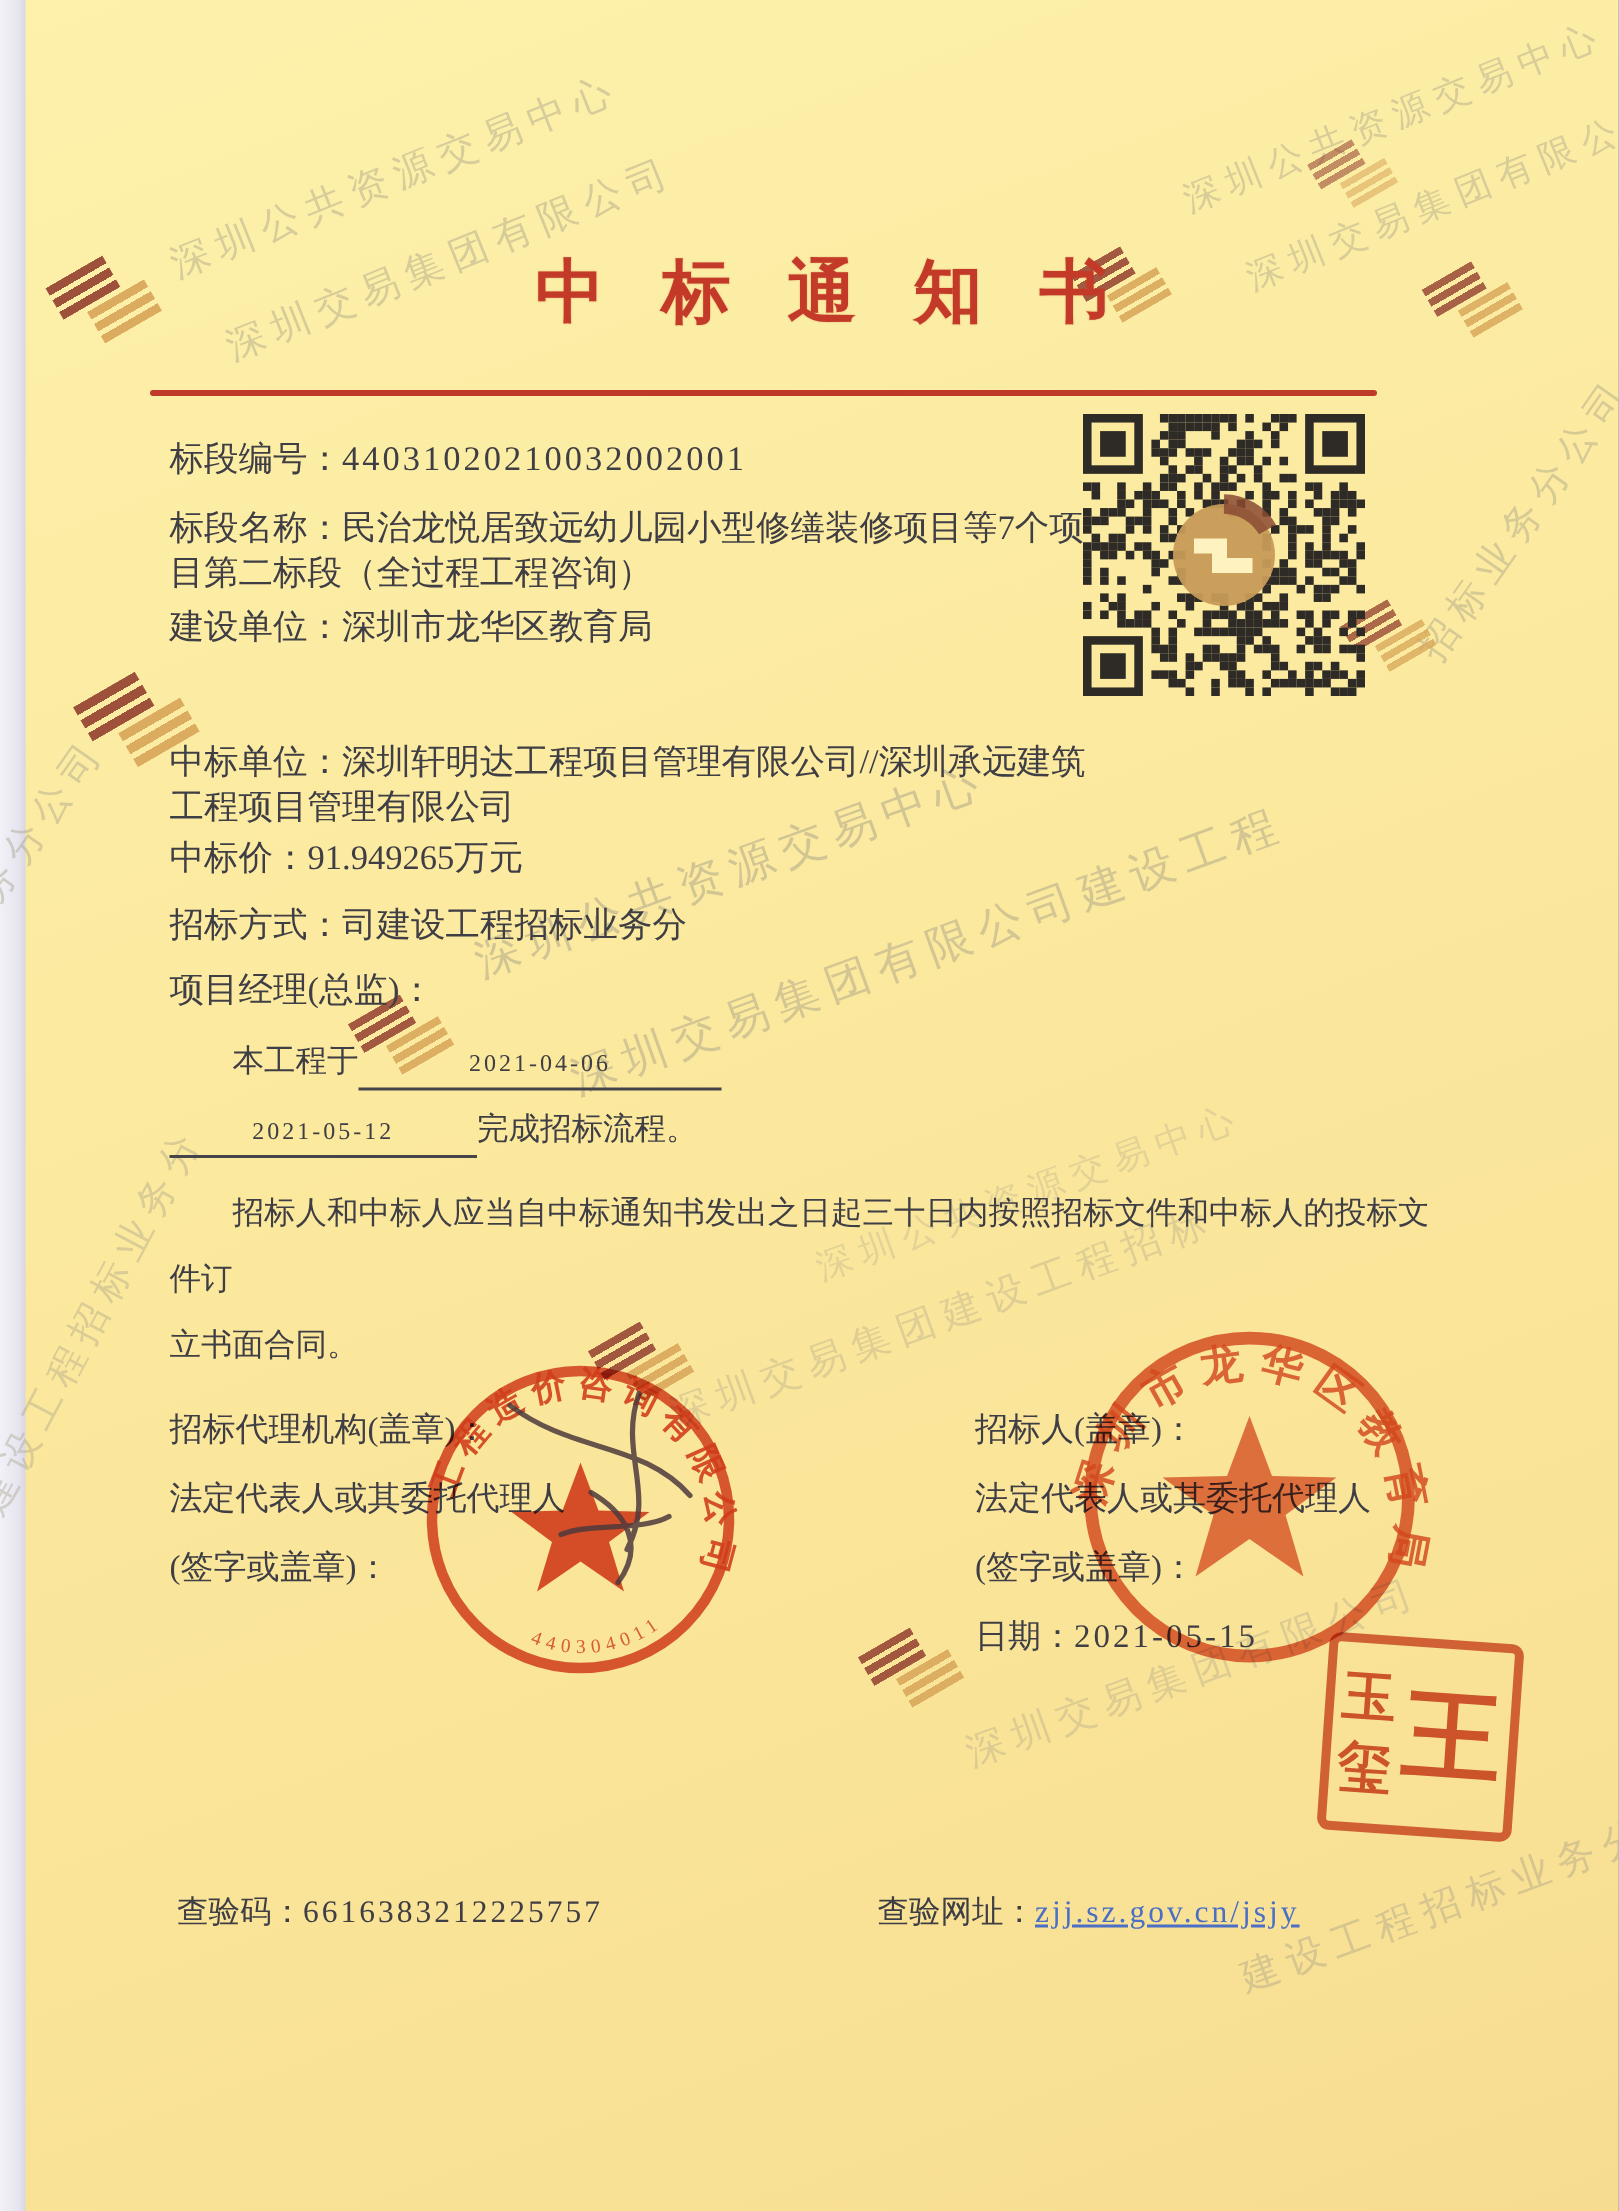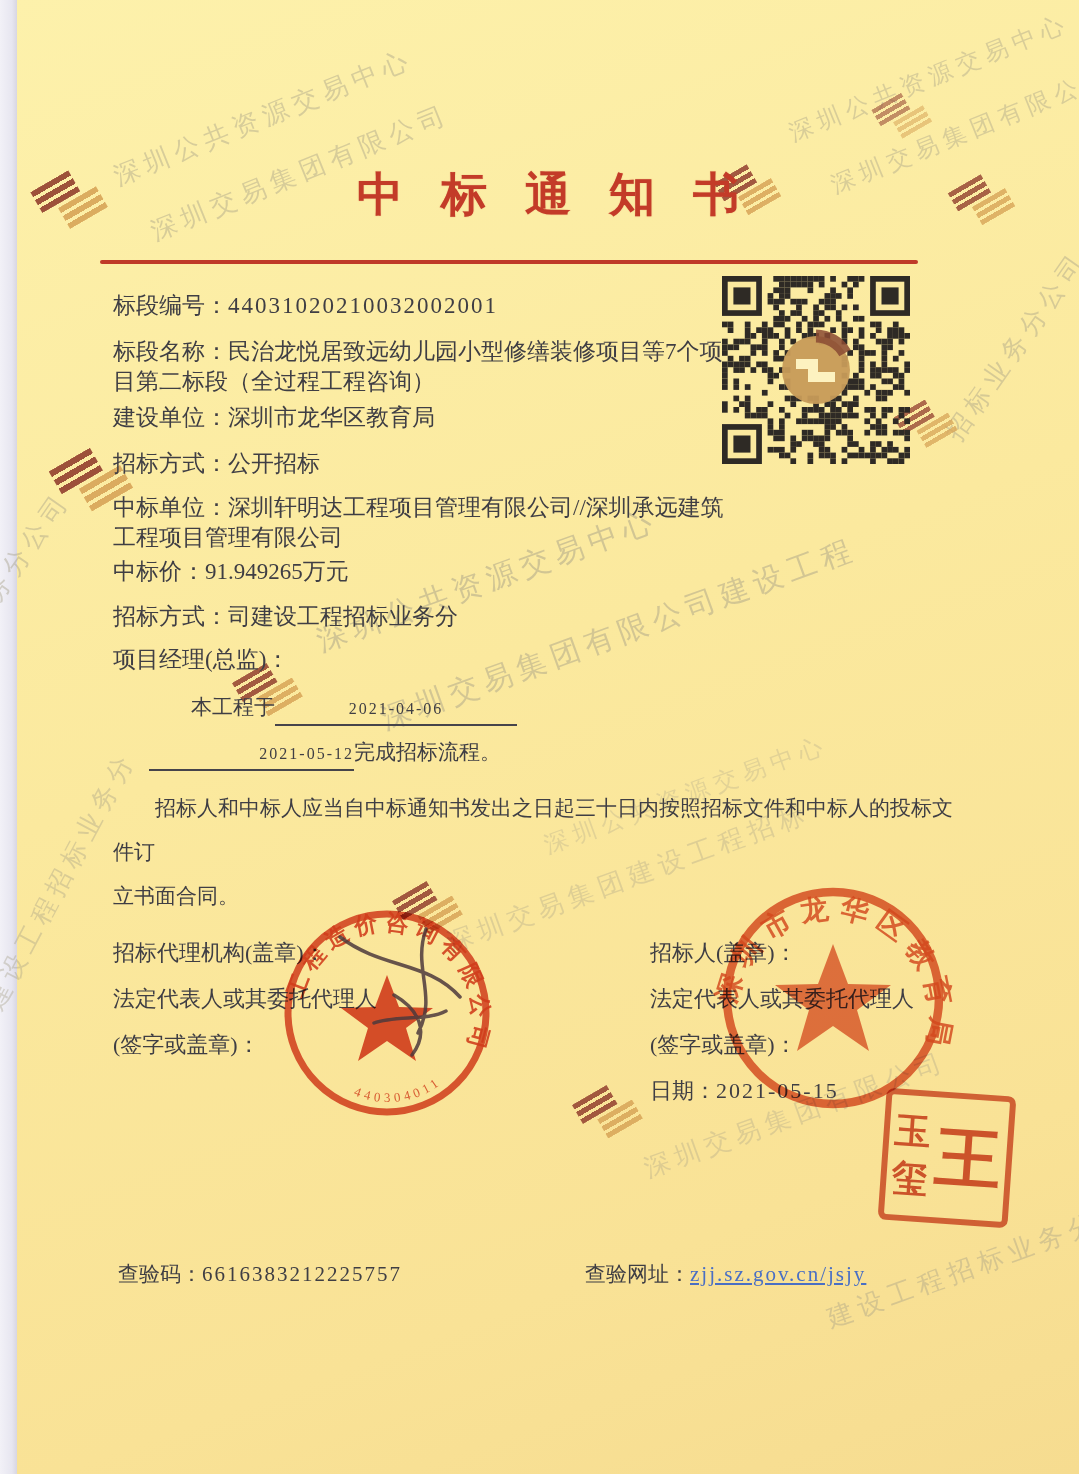--- a/index.html
+++ b/index.html
@@ -21,27 +21,27 @@
     text-shadow:0 0 1px rgba(195,59,40,.5);}
   .rule{position:absolute;top:260px;left:100px;width:818px;height:4px;background:#bf3a28;border-radius:2px;}
   
   #qr{position:absolute;left:722px;top:276px;}
   
   .field{position:absolute;left:113px;width:700px;font-size:23px;line-height:30px;color:#3f3e44;font-weight:500;}
   .fvalue{white-space:pre-wrap;}
   .f0{top:291px}.f1{top:337px}.f2{top:403px}.f3{top:449px}.f4{top:493px}.f5{top:557px}.f6{top:602px}.f7{top:645px}
   
   .pline{position:absolute;left:113px;width:852px;font-size:21px;line-height:30px;color:#3f3e44;
-    display:flex;align-items:baseline;margin-left:36px;}
+    display:flex;align-items:baseline;}
   #p1l1{top:692px;}
   #p1l2{top:737px;}
   .indent{padding-left:42px;}
   .uline{border-bottom:2px solid #46444b;text-align:center;font-size:16px;letter-spacing:2px;}
   .u1{width:242px;}
-  .u2{width:205px;text-align:right;}
+  .u2{width:205px;}
   #p2{position:absolute;left:113px;top:786px;width:860px;font-size:21px;line-height:44px;
     color:#3f3e44;text-indent:42px;white-space:pre-wrap;}
   
   .sigcol{position:absolute;font-size:22px;color:#3f3e44;}
   #sig-left{left:113px;top:938px;}
   #sig-right{left:650px;top:938px;}
   .sigcol div{margin-bottom:17px;line-height:29px;}
   
   .stamp{position:absolute;mix-blend-mode:multiply;}
   #stamp-agency{left:278px;top:903px;}
@@ -507,21 +507,20 @@
       <circle cx="94" cy="94" r="34" fill="#c79b58" opacity="0.95"></circle>
       <path d="M94,60 a34,34 0 0 1 29,17" stroke="#8a4a33" stroke-width="13" fill="none" opacity="0.85"></path>
       <path d="M74,88 h17 v13 h22" stroke="#fdf2c0" stroke-width="10" fill="none"></path>
     </g>
   </svg>
 
   <div class="field f0"><span class="flabel">标段编号：</span><span class="fvalue num">44031020210032002001</span></div>
   <div class="field f1"><span class="flabel">标段名称：</span><span class="fvalue">民治龙悦居致远幼儿园小型修缮装修项目等7个项
 目第二标段（全过程工程咨询）</span></div>
   <div class="field f2"><span class="flabel">建设单位：</span><span class="fvalue">深圳市龙华区教育局</span></div>
-  <div class="field f3"><span class="flabel">招标方式：</span><span class="fvalue">公开招标</span></div>
   <div class="field f4"><span class="flabel">中标单位：</span><span class="fvalue">深圳轩明达工程项目管理有限公司//深圳承远建筑
 工程项目管理有限公司</span></div>
   <div class="field f5"><span class="flabel">中标价：</span><span class="fvalue">91.949265万元</span></div>
   <div class="field f6"><span class="flabel">招标方式：</span><span class="fvalue">司建设工程招标业务分</span></div>
   <div class="field f7"><span class="flabel">项目经理(总监)：</span><span class="fvalue"></span></div>
 
   <div class="pline" id="p1l1">
     <span class="indent">本工程于</span>
     <span class="uline u1">2021-04-06</span>
   </div>

